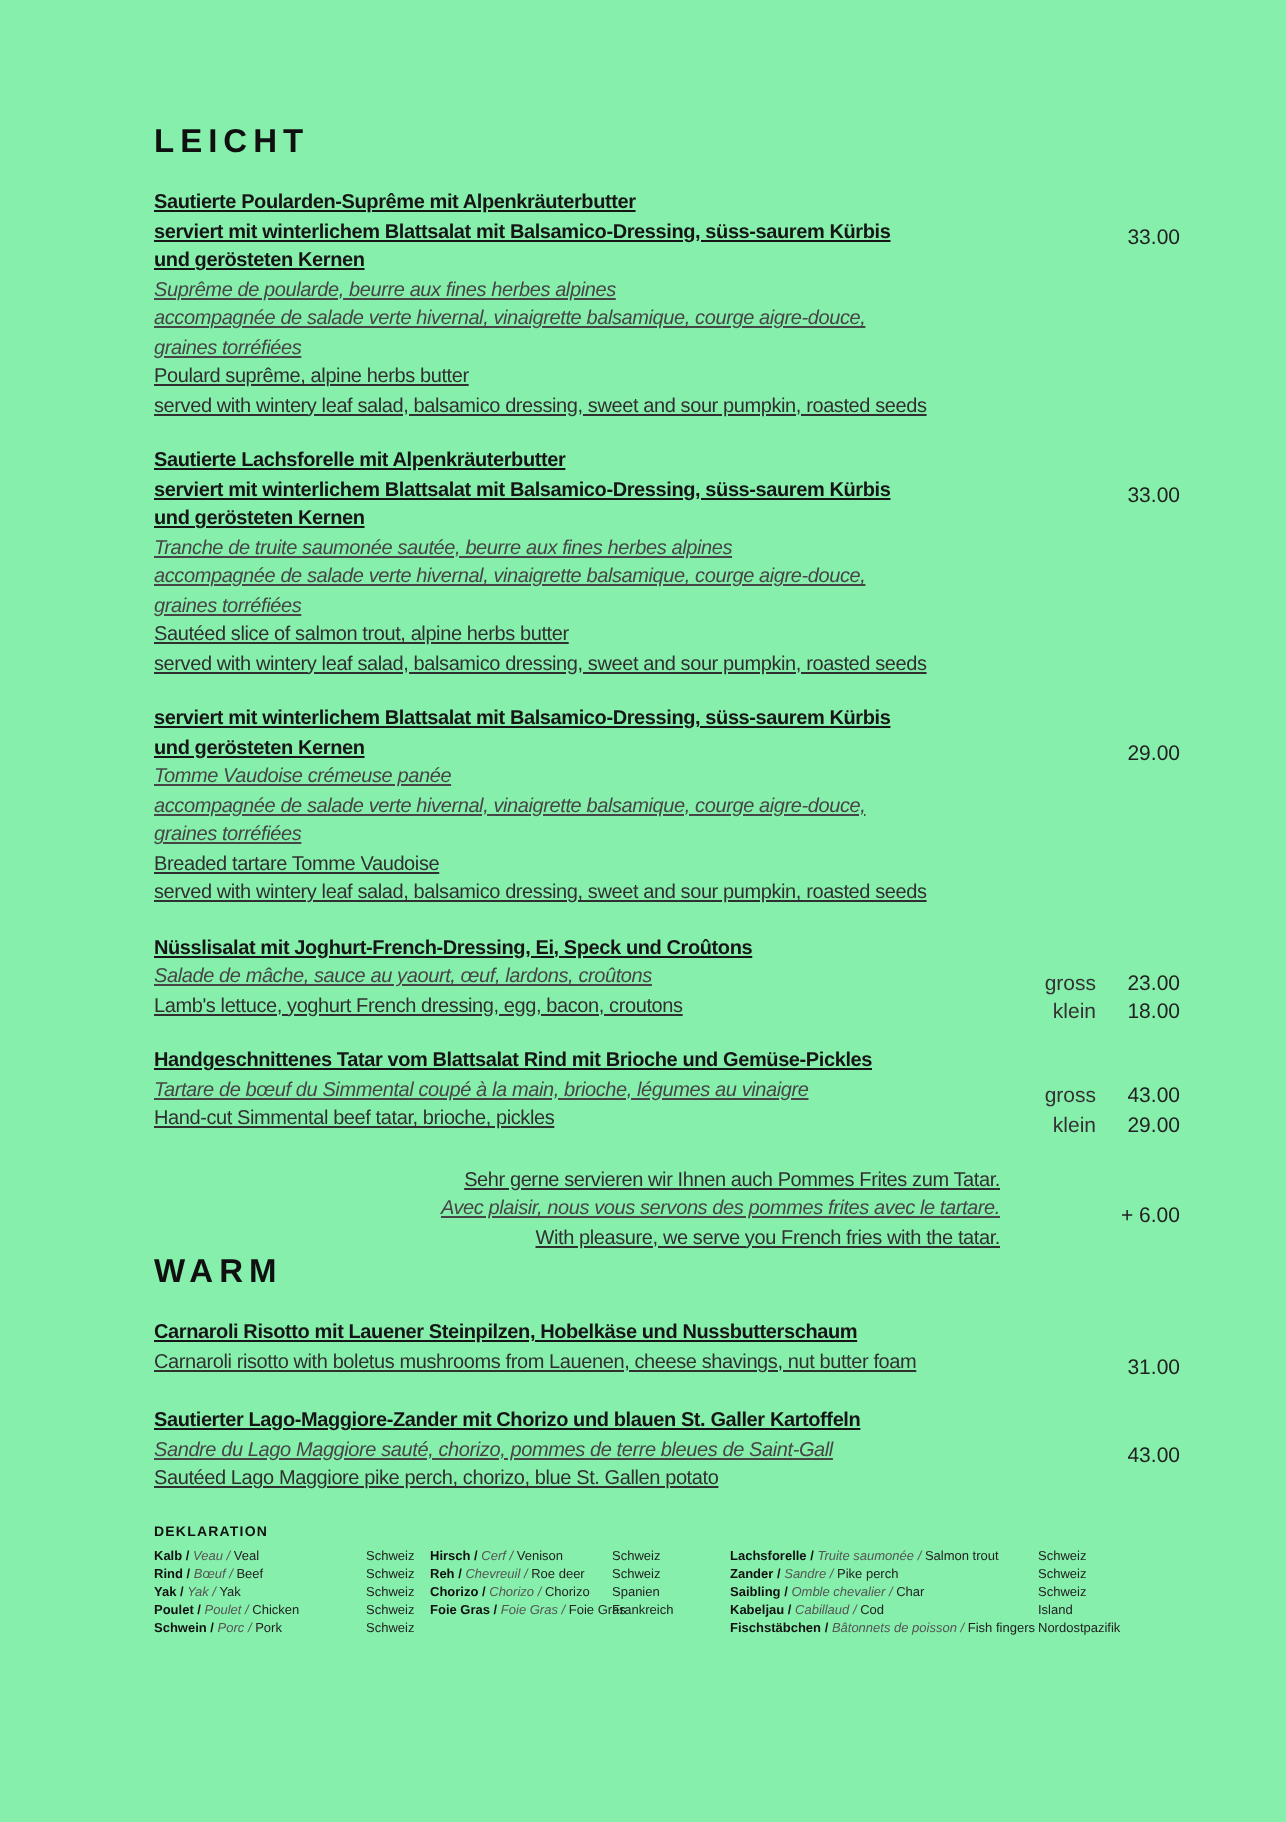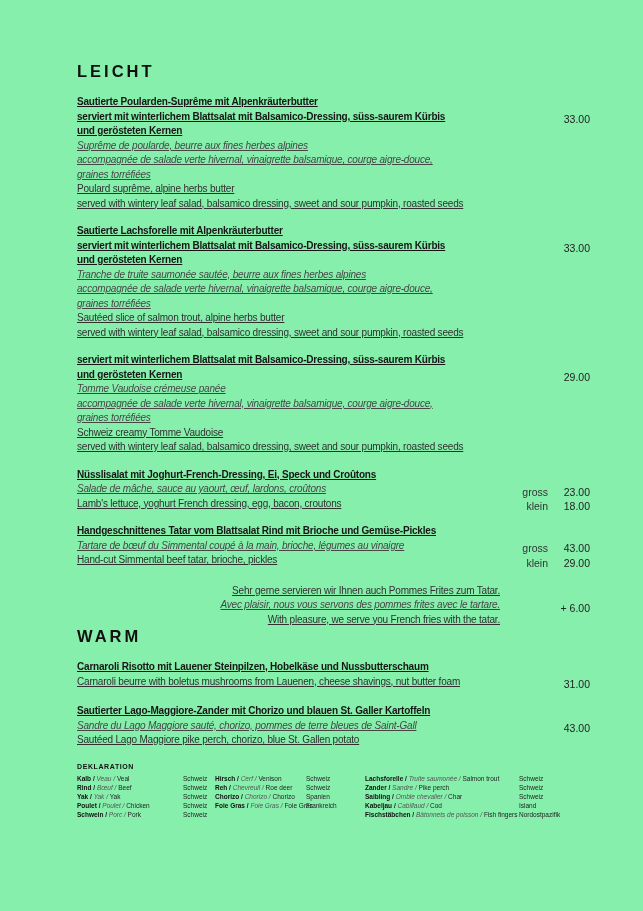--- a/index.html
+++ b/index.html
@@ -110,21 +110,21 @@
       <div class="pricebox">33.00</div>
     </div>
 
     <div class="item">
       <div>
         <div class="line de">serviert mit winterlichem Blattsalat mit Balsamico-Dressing, süss-saurem Kürbis</div>
         <div class="line de">und gerösteten Kernen</div>
         <div class="line fr">Tomme Vaudoise crémeuse panée</div>
         <div class="line fr">accompagnée de salade verte hivernal, vinaigrette balsamique, courge aigre-douce,</div>
         <div class="line fr">graines torréfiées</div>
-        <div class="line en">Schweiz creamy Tomme Vaudoise</div>
+        <div class="line en">Breaded tartare Tomme Vaudoise</div>
         <div class="line en">served with wintery leaf salad, balsamico dressing, sweet and sour pumpkin, roasted seeds</div>
       </div>
       <div class="pricebox">29.00</div>
     </div>
 
     <div class="item">
       <div>
         <div class="line de">Nüsslisalat mit Joghurt-French-Dressing, Ei, Speck und Croûtons</div>
         <div class="line fr">Salade de mâche, sauce au yaourt, œuf, lardons, croûtons</div>
         <div class="line en">Lamb's lettuce, yoghurt French dressing, egg, bacon, croutons</div>
@@ -166,21 +166,21 @@
         <div class="line en">With pleasure, we serve you French fries with the tatar.</div>
       </div>
       <div class="pricebox">+ 6.00</div>
     </div>
 
     <h1 class="section-title warm-gap warm-title">WARM</h1>
 
     <div class="item witem">
       <div>
         <div class="line de">Carnaroli Risotto mit Lauener Steinpilzen, Hobelkäse und Nussbutterschaum</div>
-        <div class="line en">Carnaroli beurre with boletus mushrooms from Lauenen, cheese shavings, nut butter foam</div>
+        <div class="line en">Carnaroli risotto with boletus mushrooms from Lauenen, cheese shavings, nut butter foam</div>
       </div>
       <div class="pricebox">31.00</div>
     </div>
 
     <div class="item witem">
       <div>
         <div class="line de">Sautierter Lago-Maggiore-Zander mit Chorizo und blauen St. Galler Kartoffeln</div>
         <div class="line fr">Sandre du Lago Maggiore sauté, chorizo, pommes de terre bleues de Saint-Gall</div>
         <div class="line en">Sautéed Lago Maggiore pike perch, chorizo, blue St. Gallen potato</div>
       </div>

